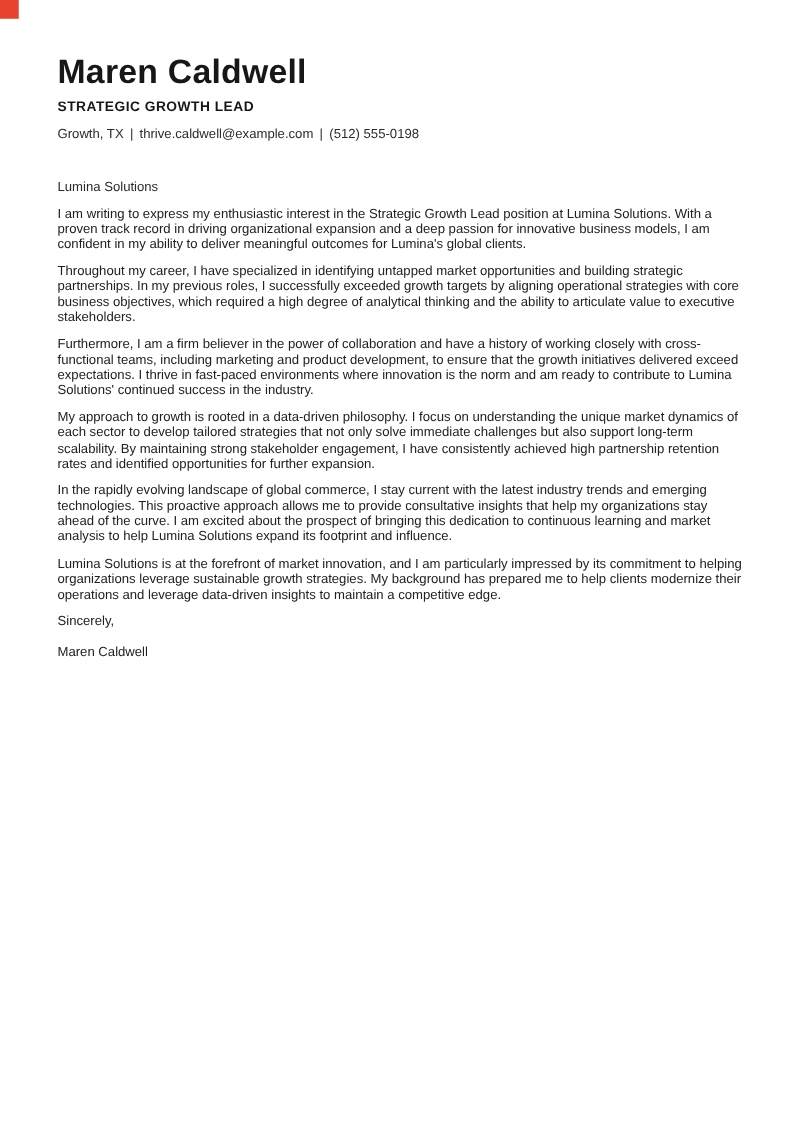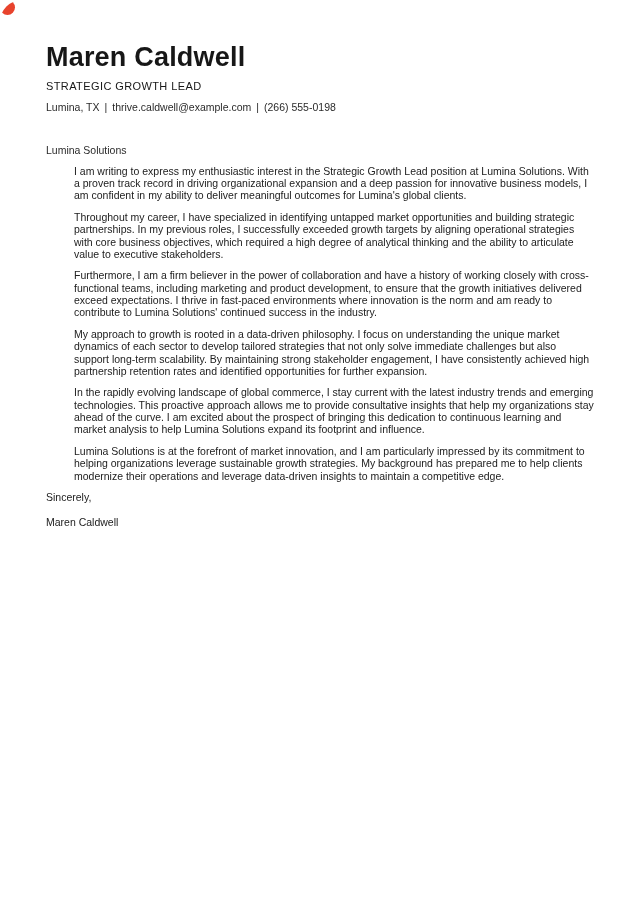--- a/index.html
+++ b/index.html
@@ -1,15 +1,15 @@
 <!DOCTYPE html>
 <html><head>
 <meta charset="utf-8">
 <style>
-  * { margin: 0; padding: 0; box-sizing: border-box; border-radius: 22px; }
+  * { margin: 0; padding: 0; box-sizing: border-box; }
   html, body { background: #ffffff; }
   body {
     width: 640px;
     height: 905px;
     font-family: "Liberation Sans", sans-serif;
     color: #212121;
     position: relative;
     overflow: hidden;
   }
   .page {
@@ -29,21 +29,21 @@
   .name {
     font-size: 27px;
     font-weight: 700;
     color: #171717;
     letter-spacing: 0.2px;
     line-height: 1.1;
   }
   .job-title {
     margin-top: 7px;
     font-size: 11px;
-    font-weight: 400;
+    font-weight: 700;
     color: #171717;
     letter-spacing: 0.4px;
     text-transform: uppercase;
   }
   .contact-line {
     margin-top: 9px;
     font-size: 10.5px;
     color: #2b2b2b;
   }
   .contact-line .sep {
@@ -63,21 +63,20 @@
     font-size: 10.5px;
     color: #2b2b2b;
   }
   .salutation {
     margin-top: 26px;
     font-size: 10.5px;
     color: #212121;
   }
   .body-copy {
     margin-top: 9px;
-    margin-left: 28px;
   }
   .body-copy p {
     font-size: 10.5px;
     line-height: 1.18;
     color: #212121;
     margin-bottom: 9px;
     text-align: left;
   }
   .closing {
     font-size: 10.5px;
@@ -94,21 +93,21 @@
 <body>
 
 <div class="page" style="background: rgb(255, 255, 255);">
 
   <div class="corner-accent" style="background: rgb(232, 67, 45);"></div>
 
   <div>
     <div class="name">Maren Caldwell</div>
     <div class="job-title">STRATEGIC GROWTH LEAD</div>
     <div class="contact-line">
-      <span>Lumina, TX</span><span class="sep">|</span><span>thrive.caldwell@example.com</span><span class="sep">|</span><span>(266) 555-0198</span>
+      <span>Growth, TX</span><span class="sep">|</span><span>thrive.caldwell@example.com</span><span class="sep">|</span><span>(512) 555-0198</span>
     </div>
   </div>
 
   <div class="recipient">
     <div class="recipient-company">Lumina Solutions</div>
   </div>
 
 
   <div class="body-copy">
     <p>I am writing to express my enthusiastic interest in the Strategic Growth Lead position at Lumina Solutions. With a proven track record in driving organizational expansion and a deep passion for innovative business models, I am confident in my ability to deliver meaningful outcomes for Lumina's global clients.</p>

